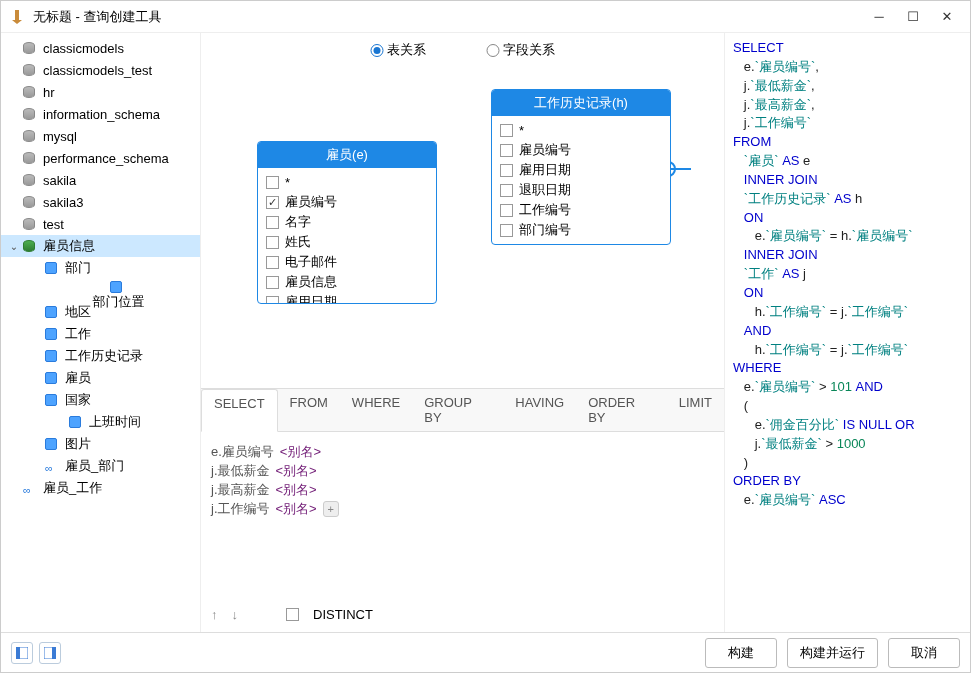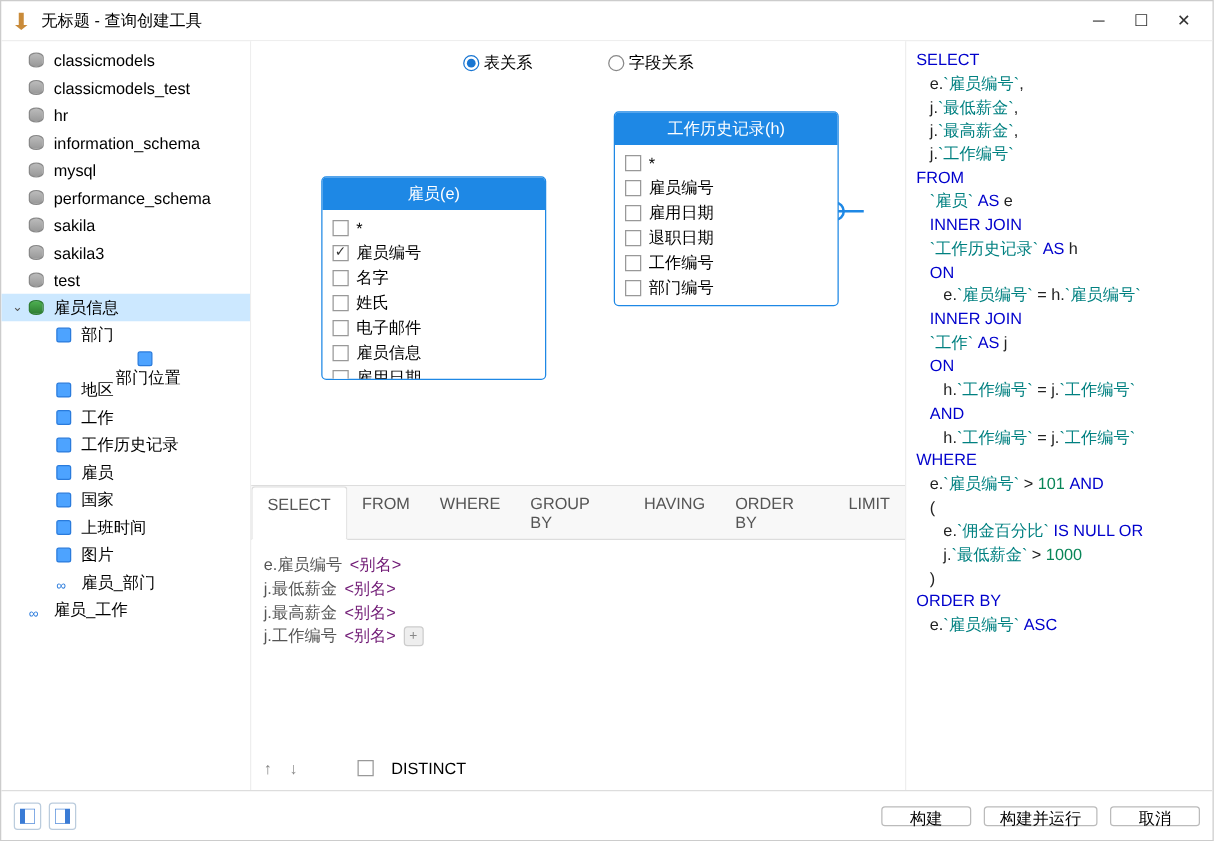--- a/index.html
+++ b/index.html
@@ -49,21 +49,21 @@
 .distinct-chk { width: 13px; height: 13px; border: 1px solid #999; background: #fff; }
 .sqlpane { width: 245px; padding: 6px 8px 8px; overflow: auto; font-family: Consolas, monospace; font-size: 12px; line-height: 1.45; white-space: pre; }
 .kw { color: #0000cc; }
 .id { color: #008080; }
 .num { color: #098658; }
 .plain { color: #222; }
 .footer { border-top: 1px solid #ddd; height: 40px; display: flex; align-items: center; padding: 0 10px; gap: 10px; }
 .footer .left-icons { display: flex; gap: 6px; }
 .footer .ficon { width: 22px; height: 22px; border: 1px solid #bcd; border-radius: 3px; display: flex; align-items: center; justify-content: center; cursor: pointer; }
 .footer .spacer { flex: 1; }
-.footer button { min-width: 72px; height: 16px; border: 1px solid #bbb; background: #fff; border-radius: 3px; cursor: pointer; padding: 0 12px; }
+.footer button { min-width: 72px; height: 30px; border: 1px solid #bbb; background: #fff; border-radius: 3px; cursor: pointer; padding: 0 12px; }
 </style>
 </head>
 <body>
 
 <div class="titlebar">
   <span class="app-icon">
     <svg width="14" height="14" viewBox="0 0 14 14">
         <rect x="5" y="0" width="4" height="10" fill="#c98b3a"></rect>
         <polygon points="2,10 12,10 7,14" fill="#c98b3a"></polygon>
       </svg>
@@ -183,21 +183,21 @@
           <span class="tbl-icon"></span>
         </span>
         <span>雇员</span>
       </div>
       <div class="db-item" style="padding-left: 42px;">
         <span class="icon">
           <span class="tbl-icon"></span>
         </span>
         <span>国家</span>
       </div>
-      <div class="db-item" style="padding-left: 42px;">
+      <div class="db-item" style="padding-left: 42px; margin-left: 24px;">
         <span class="icon">
           <span class="tbl-icon"></span>
         </span>
         <span>上班时间</span>
       </div>
       <div class="db-item" style="padding-left: 42px;">
         <span class="icon">
           <span class="tbl-icon"></span>
         </span>
         <span>图片</span>

